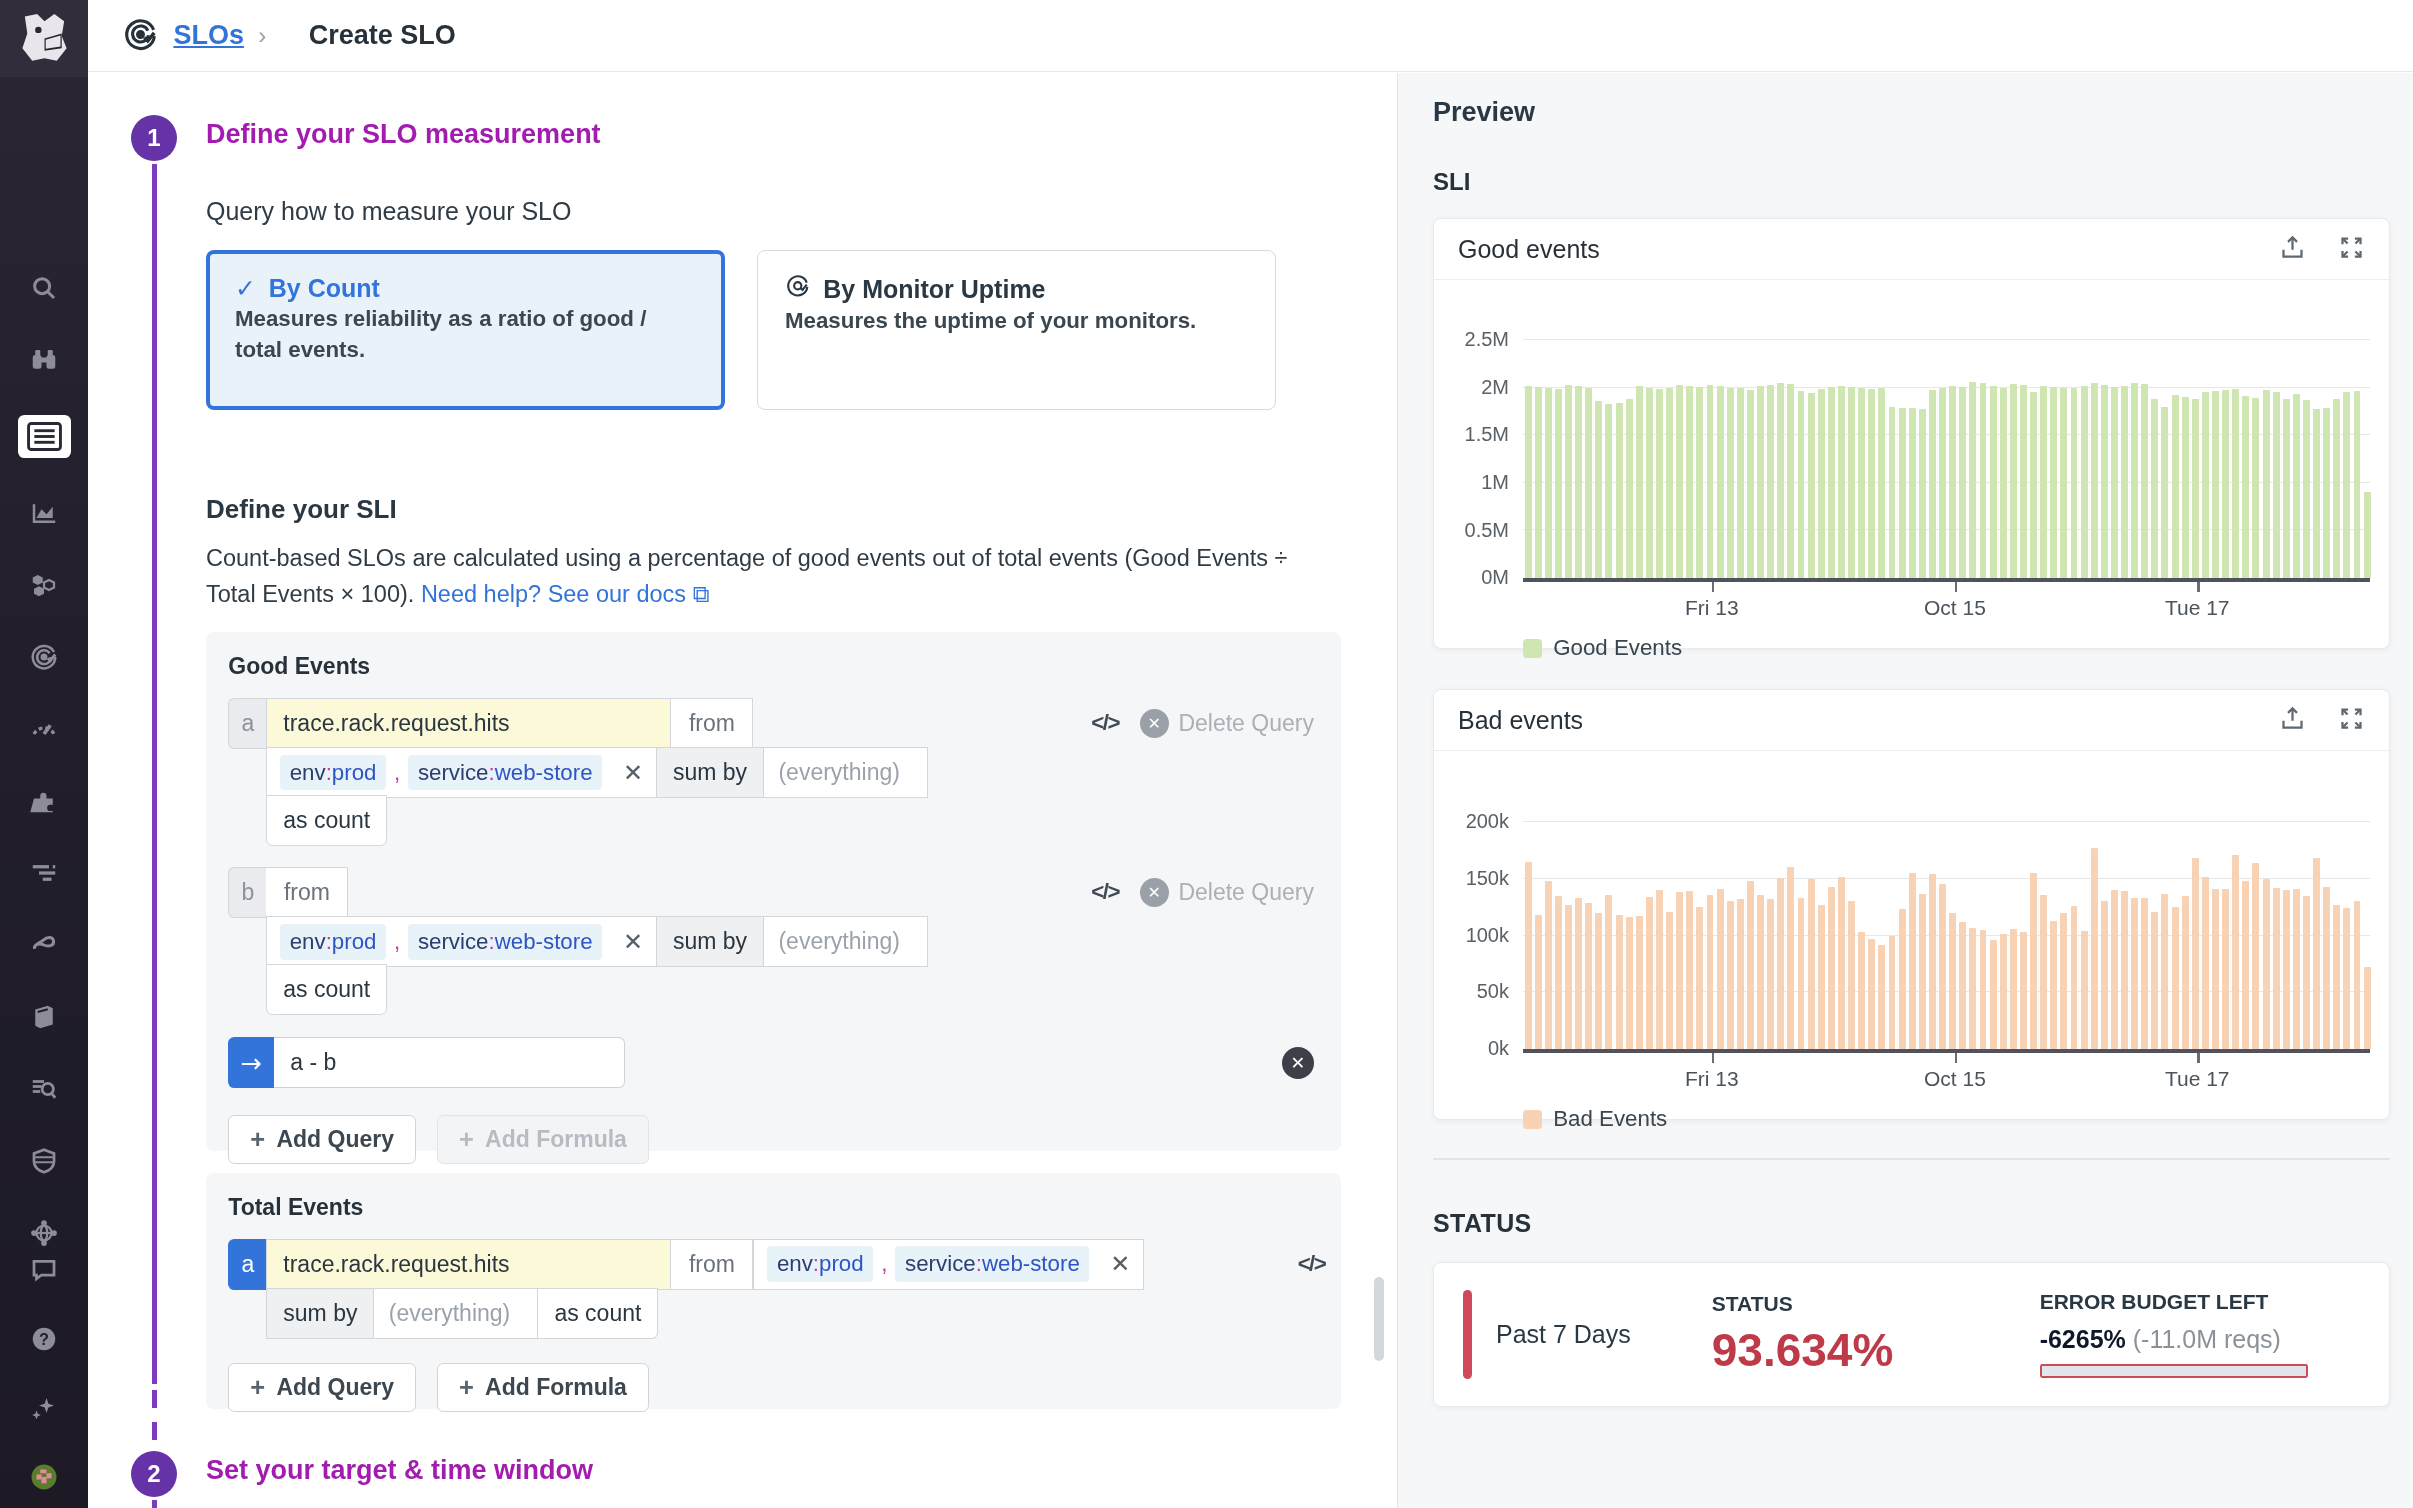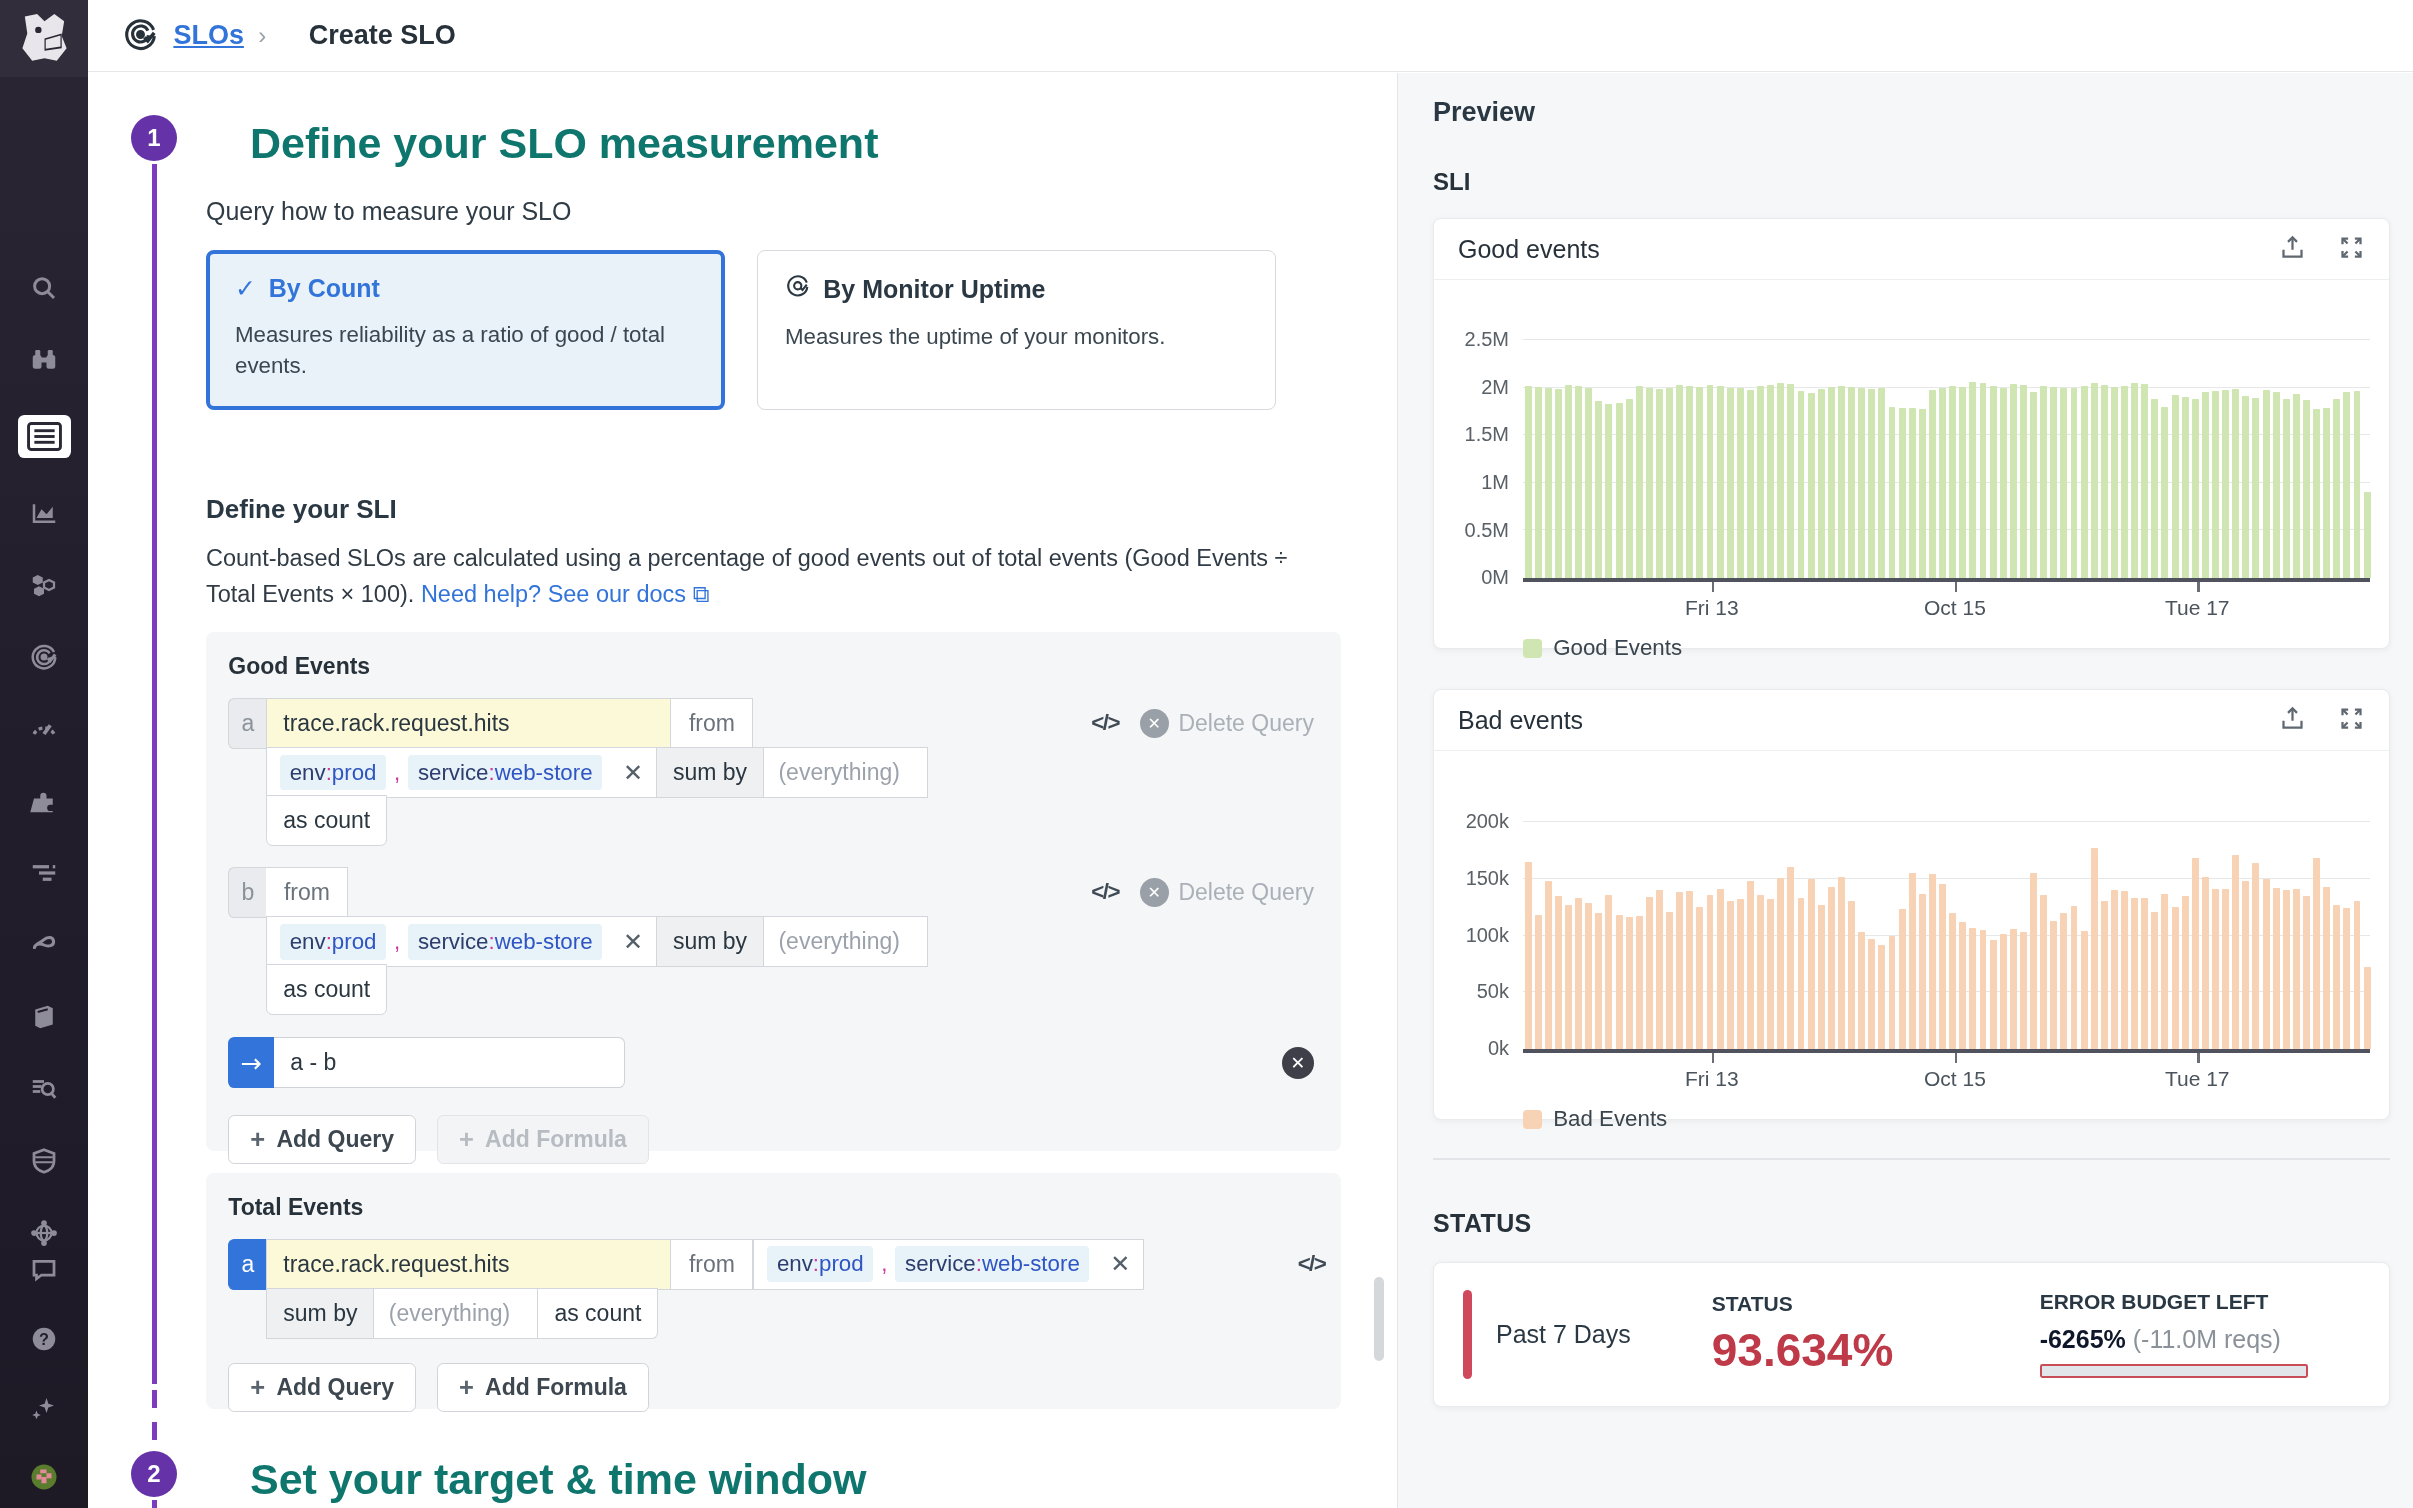--- a/index.html
+++ b/index.html
@@ -24,29 +24,29 @@
   .crumb-sep { color:#9aa1a8; font-size:24px; }
   .crumb-cur { color:#27313a; font-size:27px; font-weight:700;margin-left:28px; }
 
   
   .main { position:absolute; left:88px; top:73px; width:1309px; height:1435px; background:#fff; }
   .rail { position:absolute; background:#7d3cbd; width:4.8px; left:64px; }
   .rail-dash { position:absolute; left:64px; width:4.8px;
     background:repeating-linear-gradient(180deg,#7d3cbd 0 17.6px,transparent 17.6px 32px); }
   .step-circle { position:absolute; width:46px; height:46px; border-radius:50%; background:#6532a8;
     color:#fff; font-size:24px; font-weight:700; display:flex; align-items:center; justify-content:center; }
-  .h-step { position:absolute; left:118px; font-size:43px; font-weight:600; color:#0f766e;margin-left:44px; }
+  .h-step { position:absolute; left:118px; font-size:27px; font-weight:600; color:#a21caf; }
   .h-sub { position:absolute; left:118px; font-size:25px; font-weight:500; color:#2f3b45; }
 
   .cards { position:absolute; left:118px; top:177px; display:flex; gap:32px; }
   .mcard { width:519px; height:160px; border-radius:8px; padding:22.3px 27px; background:#fff; border:1.6px solid #d6d9dd; cursor:pointer; }
   .mcard.sel { background:#e9f2f9; border:4px solid #3274d9; padding:20px 25px; }
   .mcard-title { font-size:25px; font-weight:700; color:#2a3844; display:flex; align-items:center; gap:12.8px; }
   .mcard.sel .mcard-title { color:#3274d9; }
-  .mcard-desc { font-size:22.3px; color:#3a4750; margin-top:16px; line-height:1.4; max-width:447px; }
+  .mcard-desc { font-size:22.3px; color:#3a4750; margin-top:0; line-height:1.4; max-width:447px;font-weight:bold; }
 
   .sli-h { position:absolute; left:118px; top:421px; font-size:26px; font-weight:700; color:#2a3844; }
   .sli-p { position:absolute; left:118px; top:468px; width:1117px; font-size:23.5px; color:#303b45; line-height:1.52; }
   .doc-link { color:#3274d9; text-decoration:none; }
 
   .panel { position:absolute; left:118px; width:1135px; background:#f5f6f7; border-radius:8px; padding:21px 22.3px; }
   .panel-label { font-size:23px; font-weight:700; color:#27313a; margin-bottom:17.6px; }
   .qblock { position:relative; margin-bottom:6.4px; }
   .row { display:flex; align-items:stretch; }
   .qbox { height:51px; border:1.6px solid #d3d6db; background:#fff; display:flex; align-items:center; font-size:23px; color:#2a3640; }

